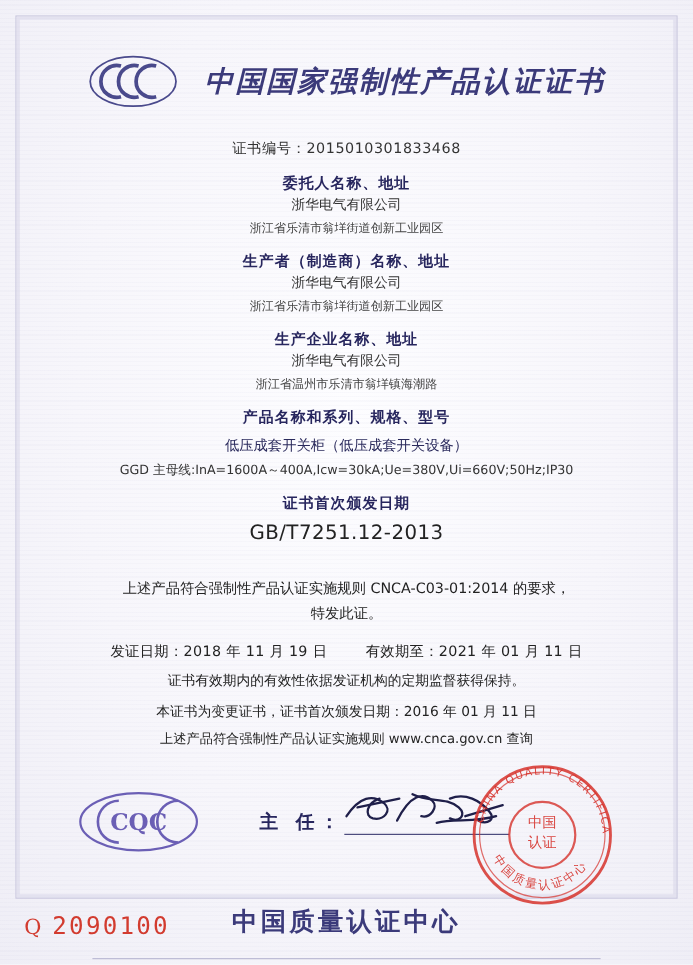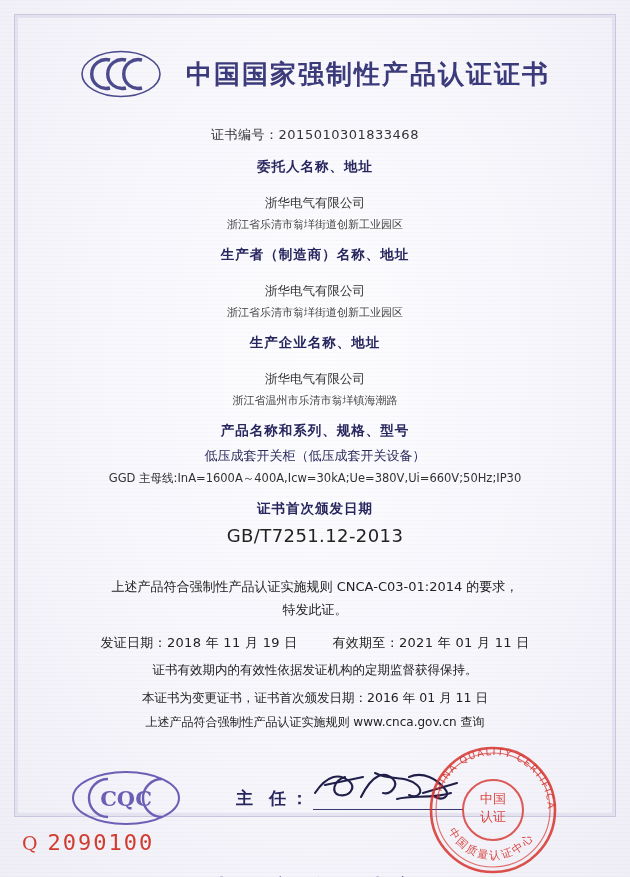--- a/index.html
+++ b/index.html
@@ -37,20 +37,21 @@
     padding: 0 40px;
   }
 
   
   .header {
     display: flex;
     align-items: center;
     justify-content: center;
     gap: 24px;
     padding-top: 50px;
+    font-style: italic;
   }
   .ccc-logo {
     width: 82px;
     height: 48px;
     position: relative;
     flex: 0 0 auto;
   }
   .ccc-logo svg { display: block; }
   .main-title {
     font-family: "DejaVu Sans", sans-serif;
@@ -74,21 +75,21 @@
     margin-top: 14px;
   }
   .field-label {
     font-size: 13.5px;
     font-weight: bold;
     letter-spacing: 1px;
     color: #27265e;
   }
   .field-line1 {
     font-size: 12.5px;
-    margin-top: 19px;
+    margin-top: 2px;
     color: #333;
   }
   .field-line2 {
     font-size: 11px;
     margin-top: 5px;
     color: #444;
   }
   .product-name {
     font-size: 13px;
     margin-top: 7px;

